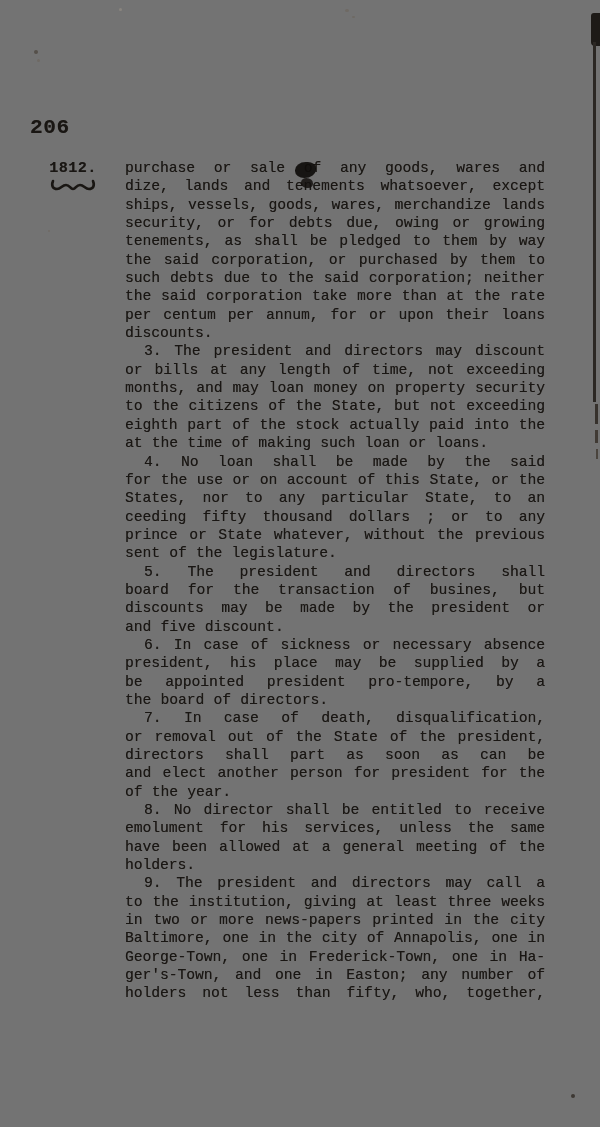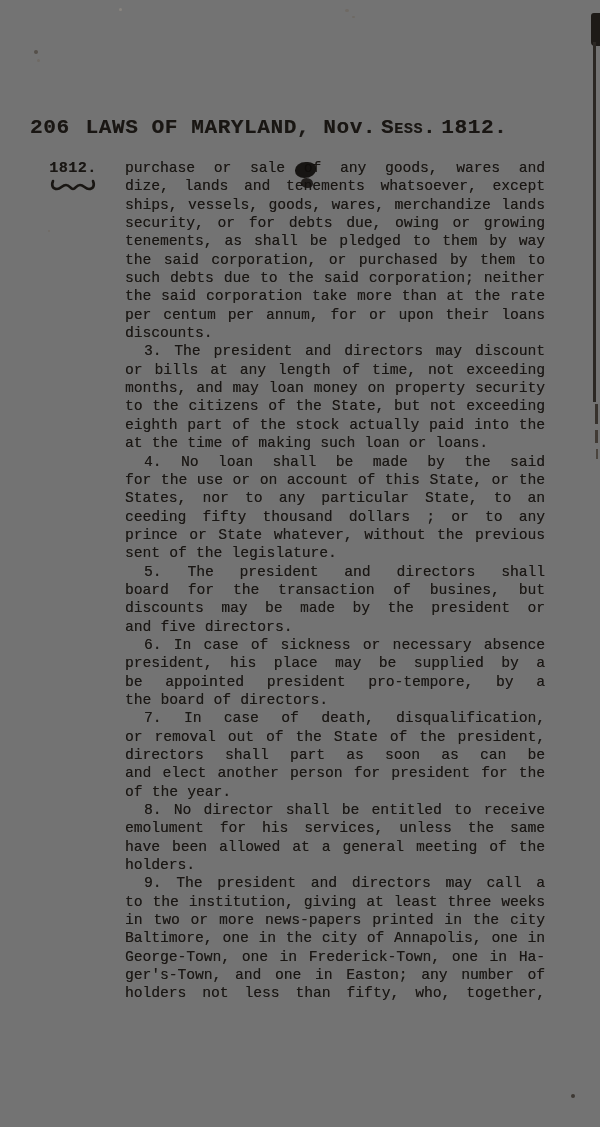--- a/index.html
+++ b/index.html
@@ -62,21 +62,20 @@
   .sp6{left:571px;top:1094px;width:4px;height:4px;background:#3d3833;}
   .sp7{left:48px;top:230px;width:2px;height:2px;}
 </style>
 </head>
 <body>
 
 <div class="page">
 
   <div class="header">
     <span class="pagenum">206</span>
-    <span class="htitle"><span>LAWS OF MARYLAND, Nov.</span><span class="sc">Sess.</span><span>1812.</span></span>
   </div>
 
   <div class="margin-note">
     <span>1812.</span>
     <svg width="46" height="15" viewBox="0 0 46 15">
       <path d="M3 3 C1 8 3 11 7 11 C11 11 12 7 16 7 C20 7 20 11 23 11 C26 11 26 7 30 7 C34 7 35 11 39 11 C43 11 45 8 43 3" fill="none" stroke="#191613" stroke-width="2.6" stroke-linecap="round"></path>
     </svg>
   </div>
 
   <div class="body">
@@ -98,21 +97,21 @@
       <div class="line last-line">at the time of making such loan or loans.</div>
       <div class="line first-indent">4. No loan shall be made by the said corporation</div>
       <div class="line">for the use or on account of this State, or the United</div>
       <div class="line">States, nor to any particular State, to an amount ex-</div>
       <div class="line">ceeding fifty thousand dollars ; or to any foreign</div>
       <div class="line">prince or State whatever, without the previous con-</div>
       <div class="line last-line">sent of the legislature.</div>
       <div class="line first-indent">5. The president and directors shall constitute a</div>
       <div class="line">board for the transaction of busines, but ordinary</div>
       <div class="line">discounts may be made by the president or cashier,</div>
-      <div class="line last-line">and five directors.</div>
+      <div class="line last-line">and five discount.</div>
       <div class="line first-indent">6. In case of sickness or necessary absence of the</div>
       <div class="line">president, his place may be supplied by a director to</div>
       <div class="line">be appointed president pro-tempore, by a majority of</div>
       <div class="line last-line">the board of directors.</div>
       <div class="line first-indent">7. In case of death, disqualification, resignation</div>
       <div class="line">or removal out of the State of the president, the</div>
       <div class="line">directors shall part as soon as can be thereafter,</div>
       <div class="line">and elect another person for president for the residue</div>
       <div class="line last-line">of the year.</div>
       <div class="line first-indent">8. No director shall be entitled to receive any</div>

